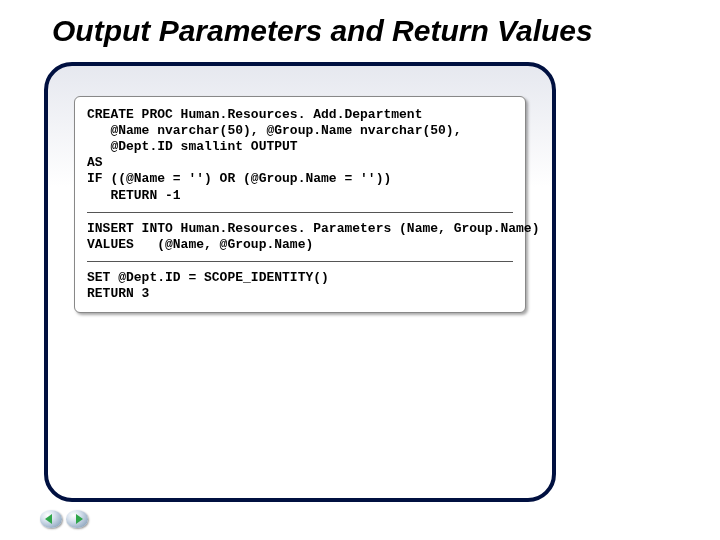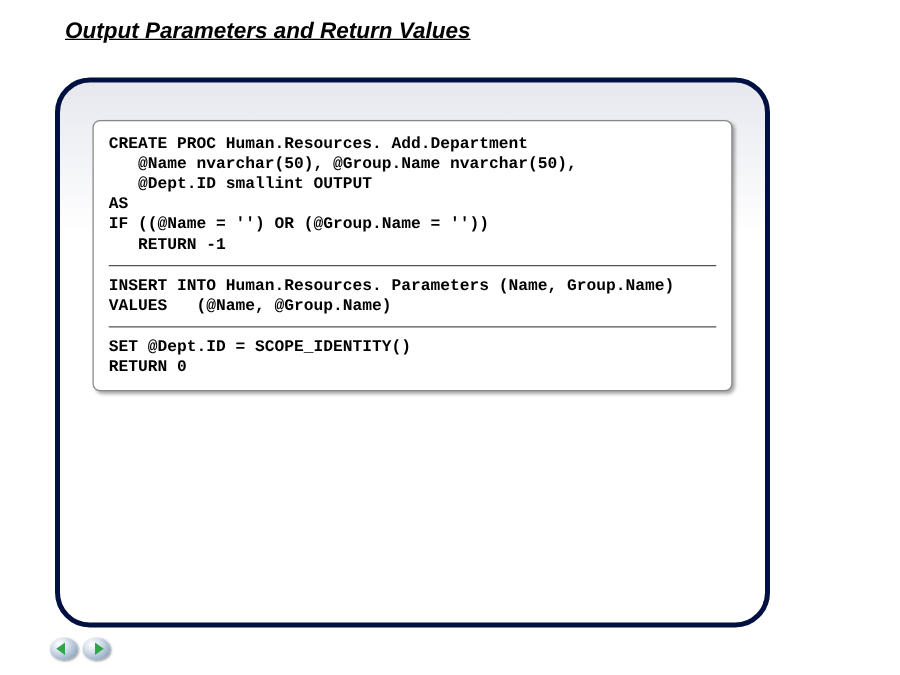--- a/index.html
+++ b/index.html
@@ -5,34 +5,33 @@
   * { box-sizing: border-box; margin: 0; padding: 0; }
   body {
     width: 720px;
     height: 540px;
     background: #ffffff;
     font-family: Arial, Helvetica, sans-serif;
     position: relative;
     overflow: hidden;
   }
   .slide-title {
-    font-size: 18px;
+    font-size: 30px;
     font-weight: bold;
     font-style: italic;
     color: #000;
     position: absolute;
     top: 14px;
     left: 52px;
-    text-decoration: underline;
   }
   .frame {
     position: absolute;
     top: 62px;
     left: 44px;
-    width: 572px;
+    width: 512px;
     height: 440px;
     border: 4px solid #001040;
     border-radius: 28px;
     background: linear-gradient(180deg, #e6e8ef 0%, #ffffff 28%, #ffffff 100%);
     padding: 30px 26px 18px 26px;
   }
   .code-card {
     background: #ffffff;
     border: 1px solid #888;
     border-radius: 6px;
@@ -96,21 +95,21 @@
    @Name nvarchar(50), @Group.Name nvarchar(50),
    @Dept.ID smallint OUTPUT
 AS
 IF ((@Name = '') OR (@Group.Name = ''))
    RETURN -1</div>
     <hr class="divider">
     <div class="code-section">INSERT INTO Human.Resources. Parameters (Name, Group.Name)
 VALUES   (@Name, @Group.Name)</div>
     <hr class="divider">
     <div class="code-section">SET @Dept.ID = SCOPE_IDENTITY()
-RETURN 0</div>
+RETURN 3</div>
   </div>
 
 
 </div>
 
 <div class="nav-icon">
   <div class="nav-btn">
     <div class="nav-circle"></div>
     <div class="tri left"></div>
   </div>

